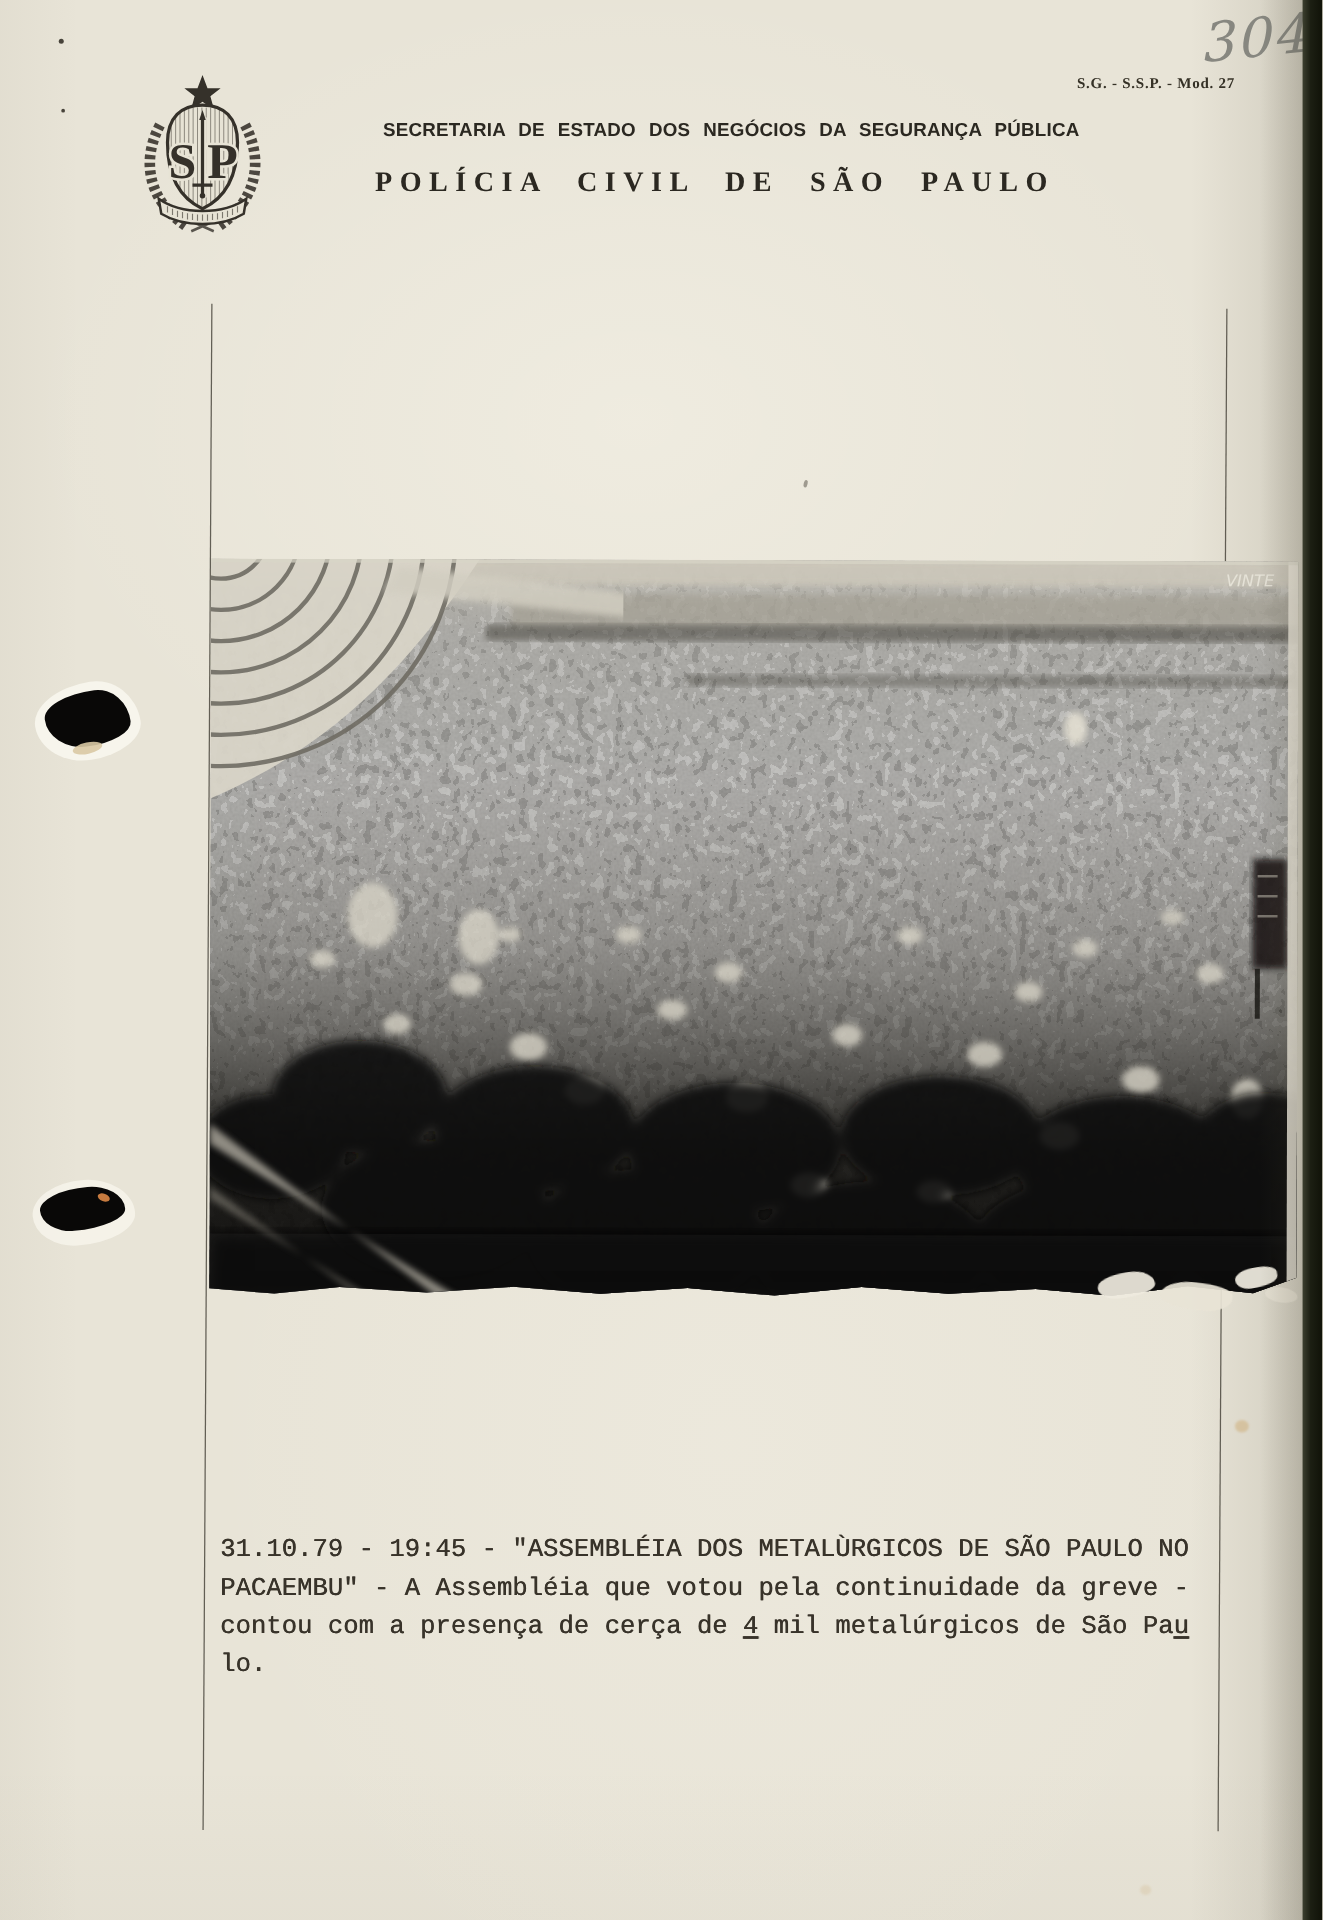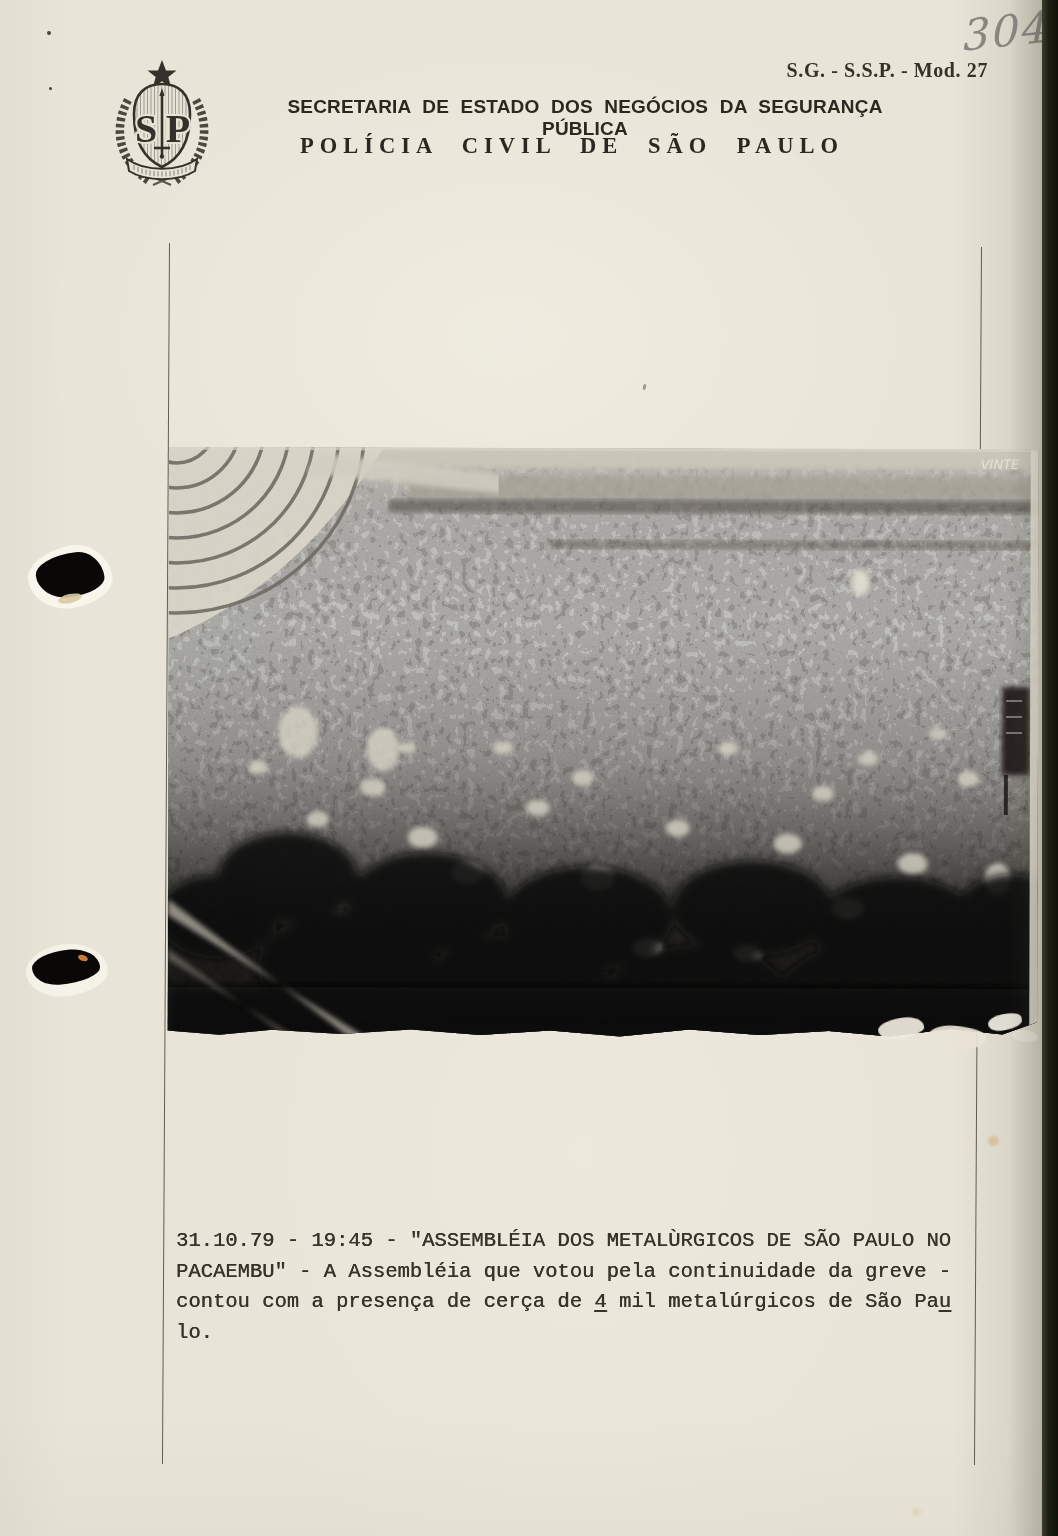--- a/index.html
+++ b/index.html
@@ -30,26 +30,26 @@
   .speck{position:absolute;background:#6a665c;border-radius:40%;}
 
   
   .page-number{
     position:absolute;left:963px;top:6px;
     font-family:"DejaVu Serif",serif;font-style:italic;font-size:43px;
     color:#878780;transform:rotate(-6deg) skewX(-6deg);letter-spacing:2px;
   }
   .form-code{
     position:absolute;top:59px;right:70px;
-    font-family:"Liberation Serif",serif;font-weight:bold;font-size:20px;
+    font-family:"Liberation Serif",serif;font-weight:bold;font-size:12px;
     color:#353126;letter-spacing:.6px;
   }
   .hdr1{
     position:absolute;left:268px;top:96px;width:634px;text-align:center;
-    font-family:"Liberation Sans",sans-serif;font-weight:bold;font-size:19px;
+    font-family:"Liberation Sans",sans-serif;font-weight:bold;font-size:15px;
     letter-spacing:.2px;word-spacing:6px;color:#2b2821;
   }
   .hdr2{
     position:absolute;left:300px;top:133px;width:580px;text-align:left;
     font-family:"Liberation Serif",serif;font-weight:600;font-size:22.5px;
     letter-spacing:6px;word-spacing:13px;color:#2b2821;
   }
   .emblem{position:absolute;left:108px;top:58px;width:108px;height:136px;}
 
   

